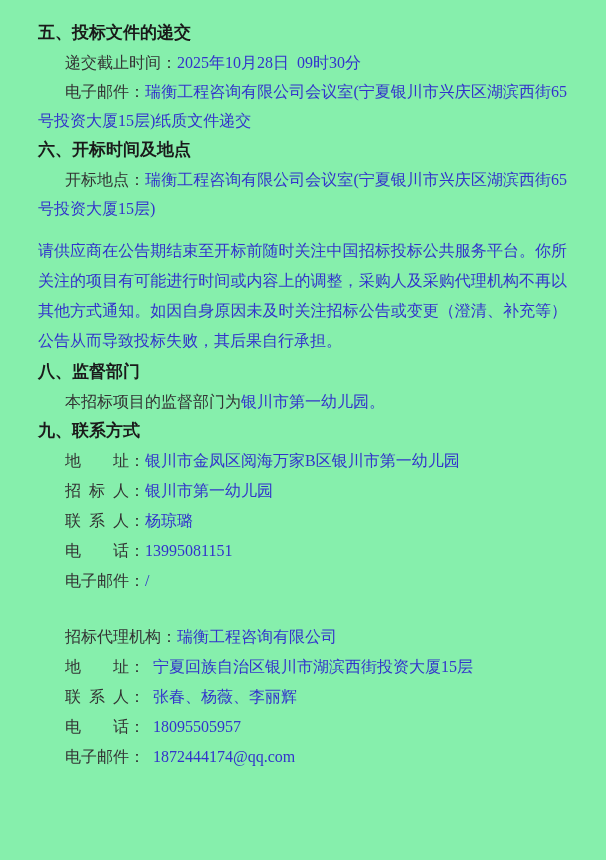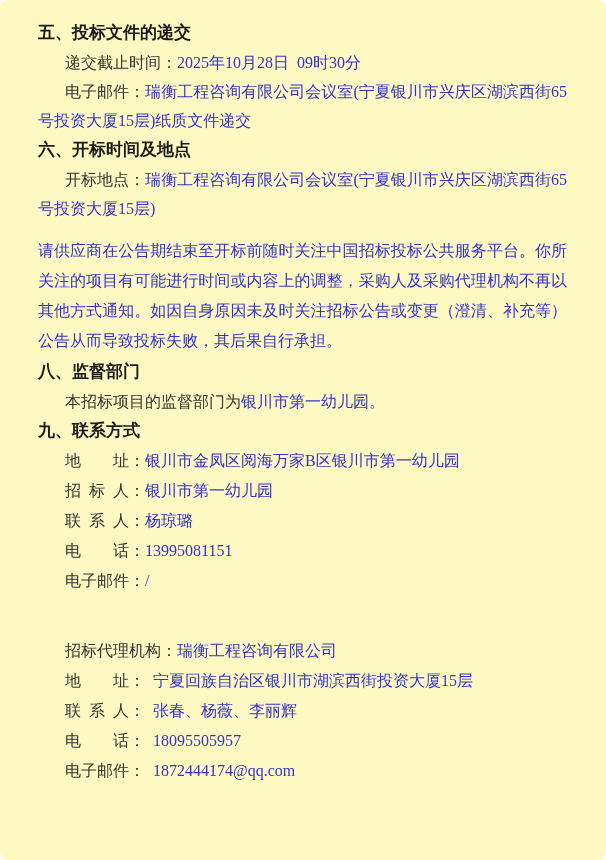--- a/index.html
+++ b/index.html
@@ -1,27 +1,26 @@
 <!DOCTYPE html>
 <html><head>
 <meta charset="utf-8">
 <style>
   html, body { margin: 0; padding: 0; background: #ffffff; }
   .page {
     position: relative;
     width: 606px;
     height: 860px;
     box-sizing: border-box;
-    background: #fef9c3;
+    background: #86efac;
     padding: 18px 39px 12px 38px;
     overflow: hidden;
     font-family: "Liberation Serif", "DejaVu Serif", serif;
     font-size: 16px;
     color: #333333;
-    border-radius: 8px;
   }
   .heading {
     font-family: "Liberation Sans", "DejaVu Sans", sans-serif;
     font-size: 17px;
     font-weight: bold;
     color: #1a1a1a;
     line-height: 30px;
     margin: 0;
   }
   p.line {
@@ -33,21 +32,21 @@
   .contact p.line { line-height: 30px; text-align: left; }
   .para {
     margin: 14px 0 0 0;
     line-height: 30px;
     text-align: justify;
     color: #3333cc;
     font-family: Liberation Mono, monospace;
   }
   .blue { color: #3333cc; }
   .label { color: #333333; }
-  .agency-block { margin-top: 40px; }
+  .agency-block { margin-top: 26px; }
   .agency-block .gap-value { padding-left: 8px; }
 </style>
 </head>
 <body>
 
 <div class="page">
 
   <h2 class="heading">五、投标文件的递交</h2>
   <p class="line"><span class="label">递交截止时间：</span><span class="blue">2025年10月28日 09时30分</span></p>
   <p class="line"><span class="label">电子邮件：</span><span class="blue">瑞衡工程咨询有限公司会议室(宁夏银川市兴庆区湖滨西街65号投资大厦15层)纸质文件递交</span></p>

